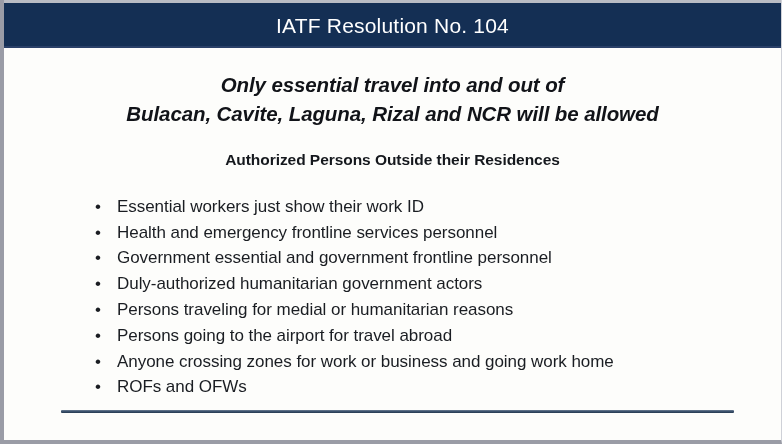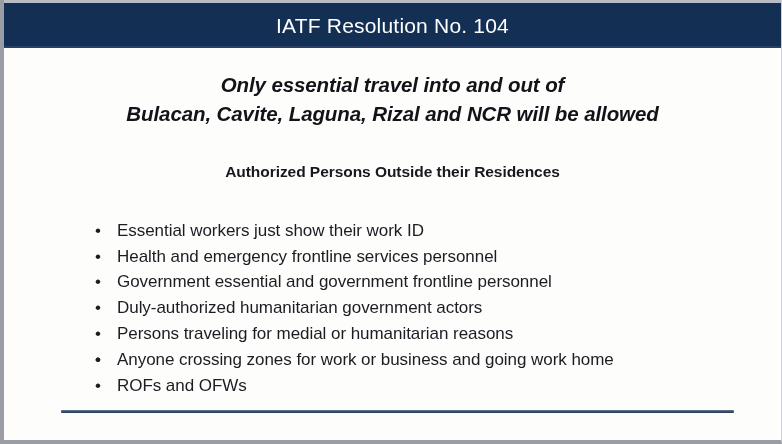--- a/index.html
+++ b/index.html
@@ -81,21 +81,21 @@
     font-weight: bold;
     line-height: 1.42;
     letter-spacing: -0.1px;
     font-style: italic;
   }
   .headline .hl-line {
     display: block;
   }
 
   .subhead {
-    margin: 16px;
+    margin: 4px;
     padding: 19px 60px 0 60px;
     text-align: center;
     color: #15181d;
     font-size: 15.5px;
     font-weight: bold;
     line-height: 1.2;
     letter-spacing: -0.05px;
   }
 
   .bullet-list {
@@ -169,20 +169,21 @@
       <li class="bullet-item">
         <span class="bullet-marker">•</span>
         <span>Duly-authorized humanitarian government actors</span>
       </li>
       <li class="bullet-item">
         <span class="bullet-marker">•</span>
         <span>Persons traveling for medial or humanitarian reasons</span>
       </li>
       <li class="bullet-item">
         <span class="bullet-marker">•</span>
+        <span>Persons going to the airport for travel abroad</span>
       </li>
       <li class="bullet-item">
         <span class="bullet-marker">•</span>
         <span>Anyone crossing zones for work or business and going work home</span>
       </li>
       <li class="bullet-item">
         <span class="bullet-marker">•</span>
         <span>ROFs and OFWs</span>
       </li>
     </ul>

